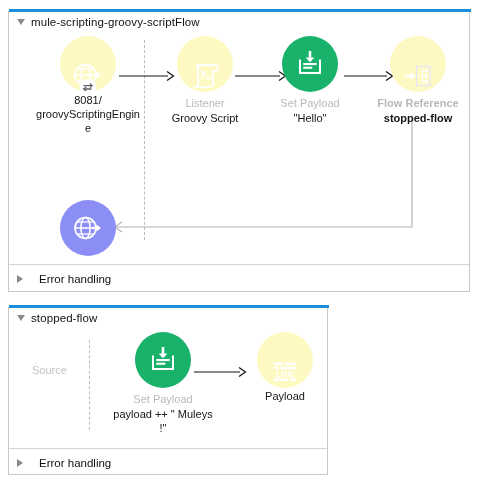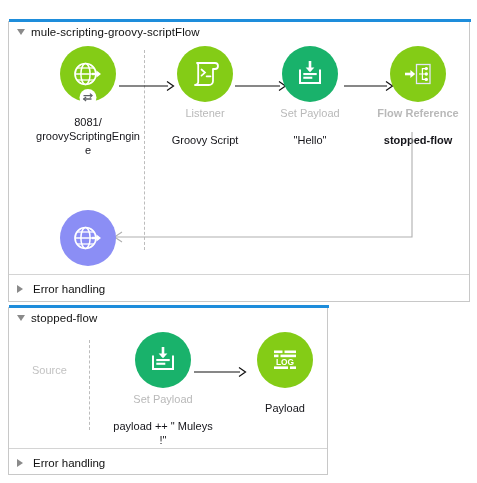--- a/index.html
+++ b/index.html
@@ -62,21 +62,21 @@
     font-size: 11.5px;
     color: #111111;
     letter-spacing: 0.1px;
   }
 
   .err-row {
     position: absolute;
     left: 8px;
     display: flex;
     align-items: center;
-    gap: 10px;
+    gap: 16px;
     white-space: nowrap;
   }
   .err-label {
     font-size: 11.5px;
     color: #111111;
   }
   .err-divider {
     position: absolute;
     left: 0;
     right: 0;
@@ -100,36 +100,36 @@
   .node-circle {
     width: 56px;
     height: 56px;
     border-radius: 50%;
     margin: 0 auto;
     position: relative;
     display: flex;
     align-items: center;
     justify-content: center;
   }
-  .c-purple  { background: #84cc16; }
+  .c-purple  { background: #fef9c3; align-items: flex-end; }
   .c-green   { background: #19b26b; }
   .c-lpurple { background: #8b8ef5; }
 
   .node-type {
     font-size: 11px;
     color: #b9b9b9;
     margin-top: 5px;
     line-height: 13px;
     white-space: nowrap;
   }
   .node-conf {
     font-size: 11px;
     color: #15151a;
     line-height: 14px;
-    margin-top: 13px;
+    margin-top: 1px;
     word-wrap: break-word;
   }
 
   .badge {
     position: absolute;
     width: 17px;
     height: 17px;
     border-radius: 50%;
     background: #ffffff;
     bottom: -4px;
@@ -151,21 +151,21 @@
     font-size: 11px;
     color: #c2c2c2;
   }
   svg { display: block; overflow: visible; }
 </style>
 </head>
 <body>
 
 <div class="canvas">
 
-  <div class="flow-panel" style="left:8px; top:21px; width:462px; height:281px;">
+  <div class="flow-panel" style="left:8px; top:11px; width:462px; height:281px;">
     <div class="flow-accent" style="width:462px;"></div>
 
     <div class="flow-header">
       <span class="tri-down"></span>
       <span class="flow-title">mule-scripting-groovy-scriptFlow</span>
     </div>
 
     <div class="dashed-sep" style="left:135px; top:28px; height:200px;"></div>
 
     <div class="node" style="left:25px; top:24px;">

